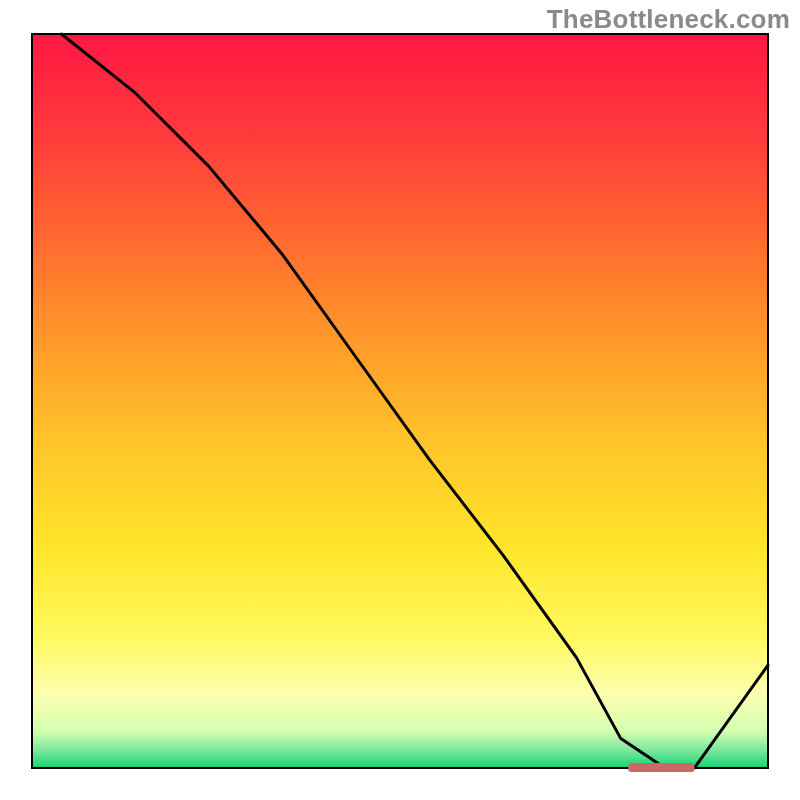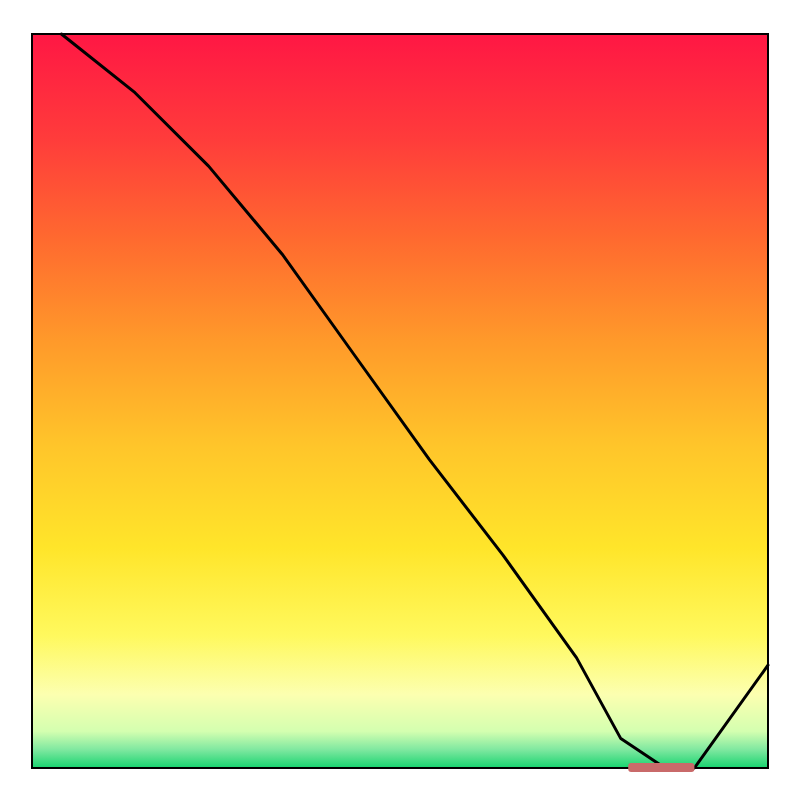--- a/index.html
+++ b/index.html
@@ -28,20 +28,21 @@
   svg {
     position: absolute;
     top: 0;
     left: 0;
   }
 </style>
 </head>
 <body>
 
 <div class="wrap">
+  <div class="watermark">TheBottleneck.com</div>
 
   <svg id="chart-svg" width="800" height="800" viewBox="0 0 800 800">
     <defs>
       <linearGradient id="bg-grad" x1="0" y1="0" x2="0" y2="1">
           <stop offset="0%" stop-color="#ff1744"></stop>
           <stop offset="14.000000000000002%" stop-color="#ff3b3b"></stop>
           <stop offset="28.000000000000004%" stop-color="#ff6a2f"></stop>
           <stop offset="42%" stop-color="#ff9a2a"></stop>
           <stop offset="56.00000000000001%" stop-color="#ffc52a"></stop>
           <stop offset="70%" stop-color="#ffe52a"></stop>

